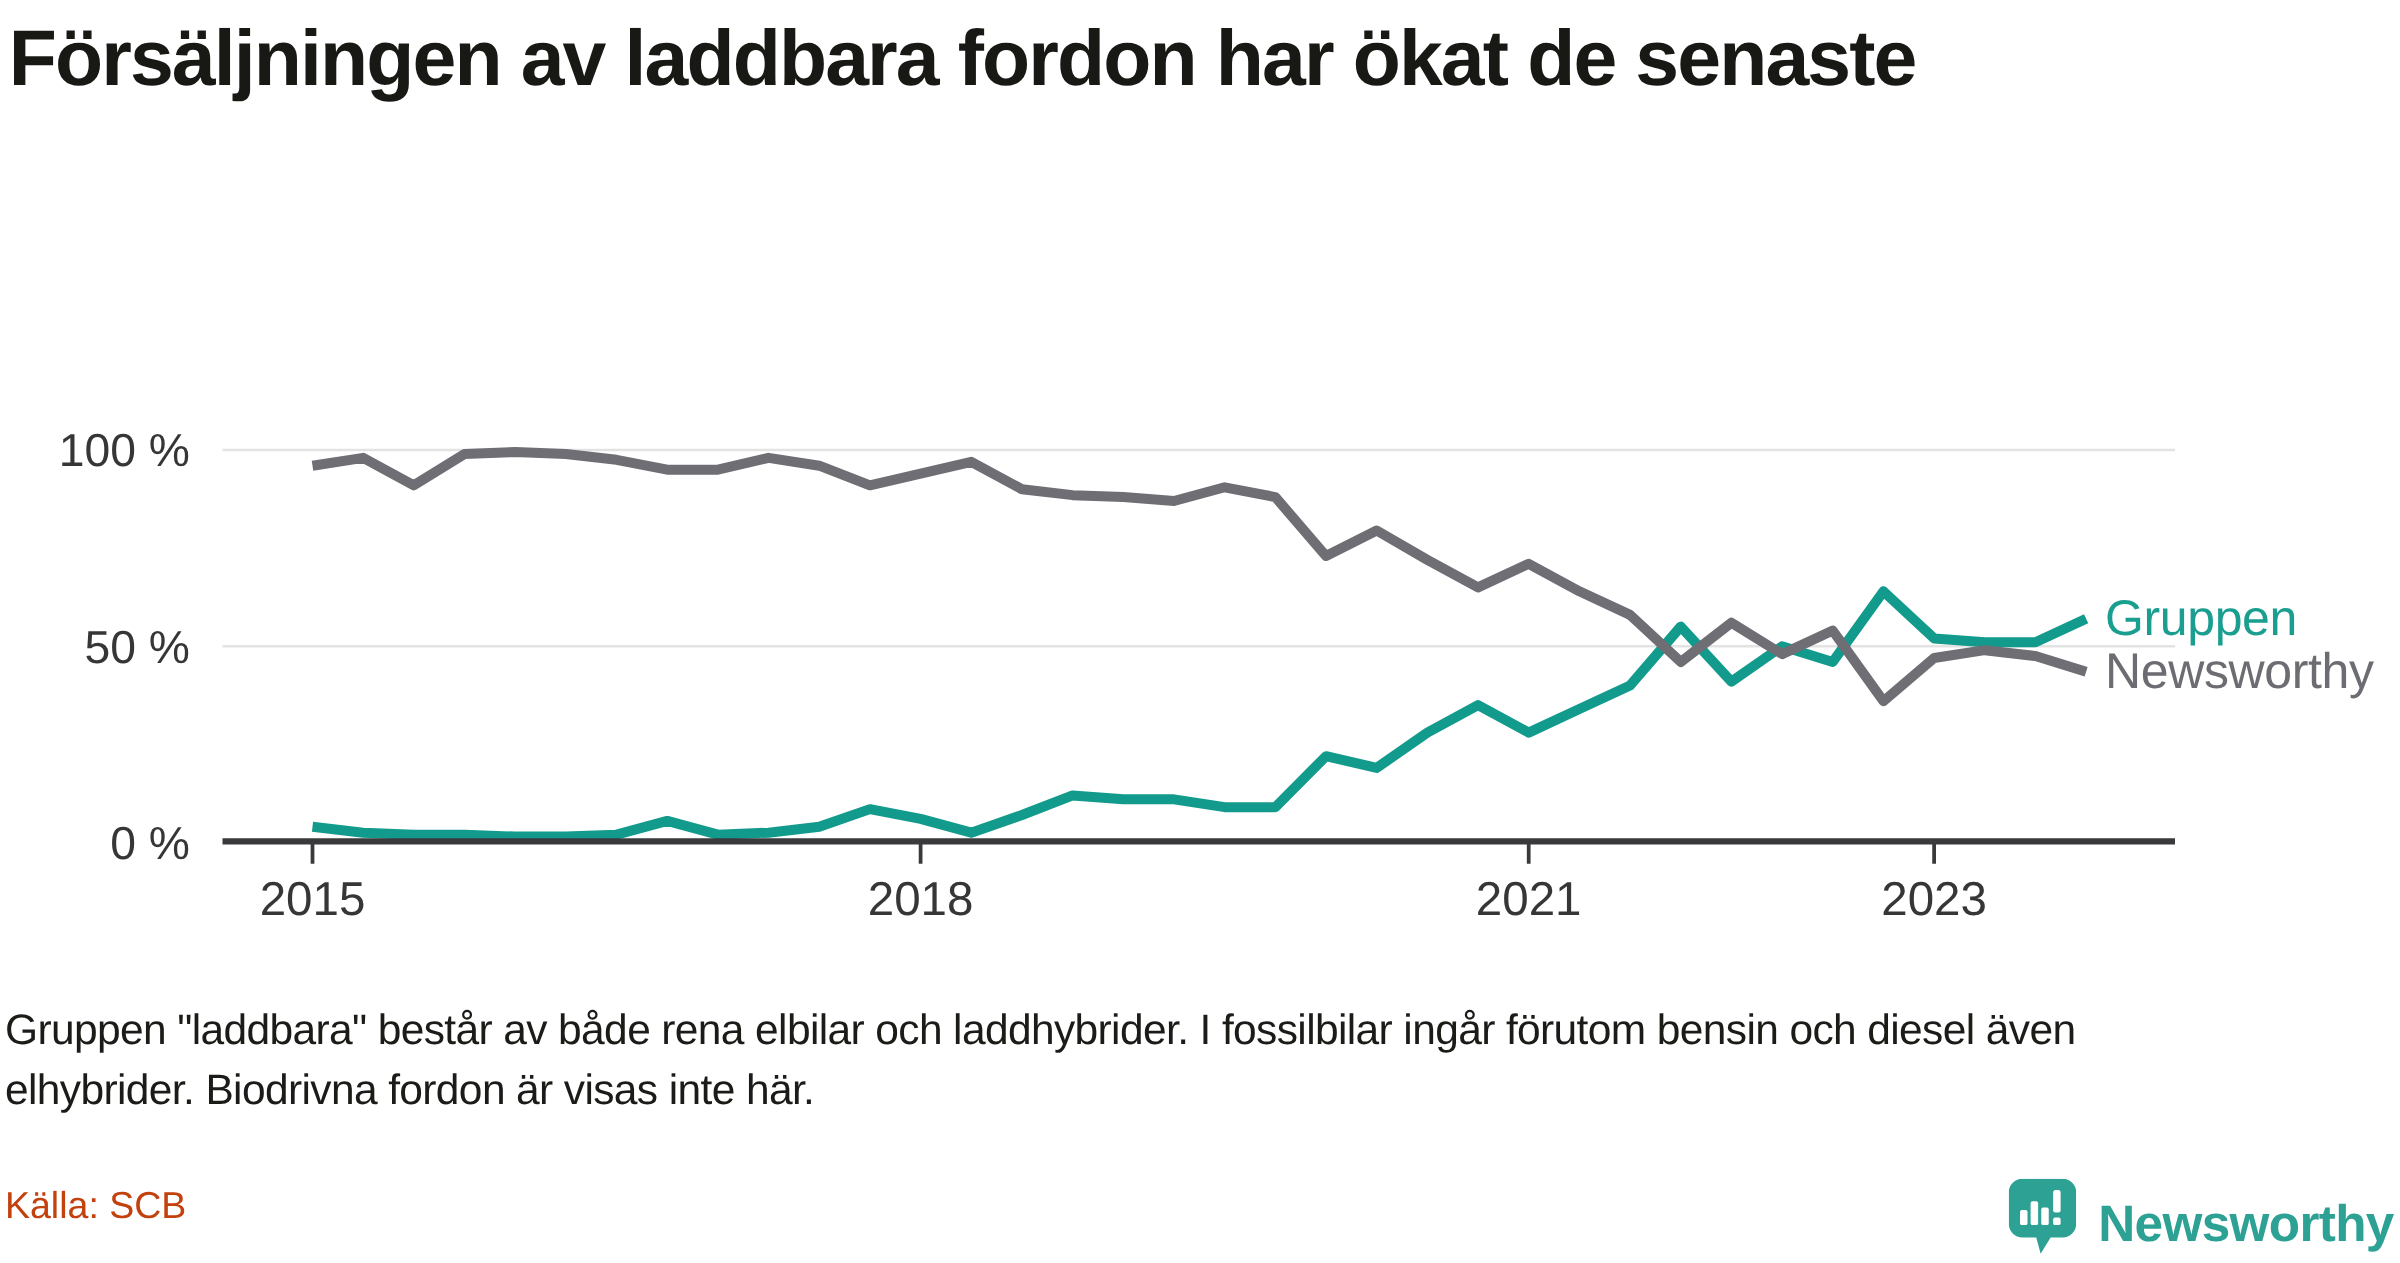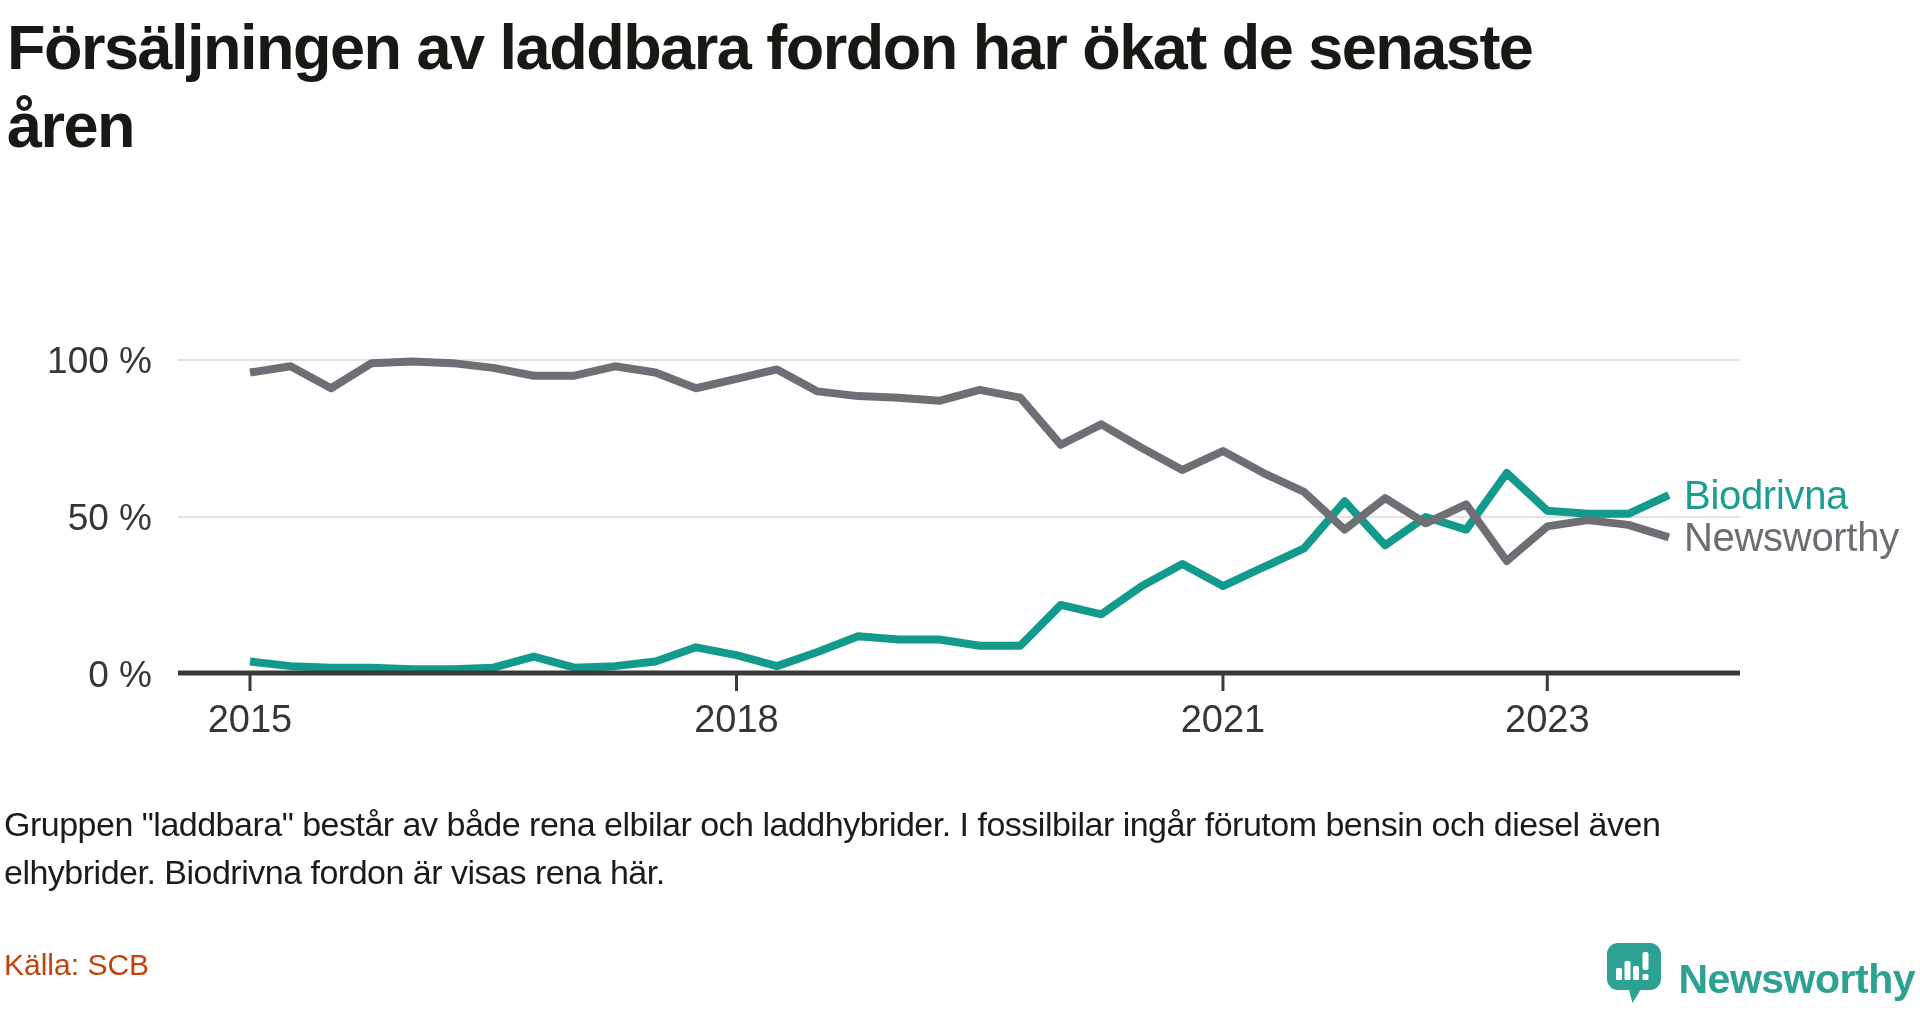--- a/index.html
+++ b/index.html
@@ -36,21 +36,20 @@
   .logo-icon{width:54px;height:60px;}
   .logo-text{font-size:41px;font-weight:700;letter-spacing:-0.5px;margin-top:14px;}
 </style>
 </head>
 <body>
 
 <div class="page">
 
   <div class="title">
     <div>Försäljningen av laddbara fordon har ökat de senaste</div>
-    <div>åren</div>
   </div>
 
 
   <svg id="plot" class="plot-svg" viewBox="0 0 1920 1010">
       <line x1="178" x2="1740" y1="517" y2="517" stroke="#e3e3e3" stroke-width="2"></line>
       <line x1="178" x2="1740" y1="360" y2="360" stroke="#e3e3e3" stroke-width="2"></line>
       <polyline points="250,661.44 290.54,666.15 331.08,667.72 371.62,667.72 412.15999999999997,669.29 452.7,669.29 493.24,667.72 533.78,656.73 574.3199999999999,667.72 614.86,666.15 655.4,661.44 695.94,647.31 736.48,655.16 777.02,666.15 817.56,652.02 858.1,636.32 898.64,639.46 939.18,639.46 979.72,645.74 1020.26,645.74 1060.8,604.92 1101.3400000000001,614.34 1141.88,586.08 1182.42,564.1 1222.96,586.08 1263.5,567.24 1304.04,548.4 1344.58,501.29999999999995 1385.12,545.26 1425.66,517 1466.2,529.56 1506.74,473.03999999999996 1547.28,510.72 1587.82,513.86 1628.36,513.86 1668.8999999999999,495.02" fill="none" stroke="#129b8c" stroke-width="8" stroke-linejoin="round" stroke-linecap="butt"></polyline>
       <polyline points="250,372.56 290.54,366.28 331.08,388.26 371.62,363.14 412.15999999999997,361.57 452.7,363.14 493.24,367.84999999999997 533.78,375.7 574.3199999999999,375.7 614.86,366.28 655.4,372.56 695.94,388.26 736.48,378.84 777.02,369.42 817.56,391.4 858.1,396.11 898.64,397.68 939.18,400.82 979.72,389.83 1020.26,397.68 1060.8,444.78 1101.3400000000001,424.37 1141.88,447.91999999999996 1182.42,469.9 1222.96,451.06 1263.5,473.03999999999996 1304.04,491.88 1344.58,529.56 1385.12,498.15999999999997 1425.66,523.28 1466.2,504.44 1506.74,560.96 1547.28,526.42 1587.82,520.14 1628.36,524.85 1668.8999999999999,537.41" fill="none" stroke="#6f6e74" stroke-width="8" stroke-linejoin="round" stroke-linecap="butt"></polyline>
       <line x1="178" x2="1740" y1="673" y2="673" stroke="#3a3a3c" stroke-width="5"></line>
       <line x1="250" x2="250" y1="675" y2="691" stroke="#3a3a3c" stroke-width="3"></line>
@@ -59,26 +58,26 @@
       <text x="736.48" y="732" text-anchor="middle" font-size="38" fill="#363636">2018</text>
       <line x1="1222.96" x2="1222.96" y1="675" y2="691" stroke="#3a3a3c" stroke-width="3"></line>
       <text x="1222.96" y="732" text-anchor="middle" font-size="38" fill="#363636">2021</text>
       <line x1="1547.28" x2="1547.28" y1="675" y2="691" stroke="#3a3a3c" stroke-width="3"></line>
       <text x="1547.28" y="732" text-anchor="middle" font-size="38" fill="#363636">2023</text>
       <text x="152" y="687" text-anchor="end" font-size="37" fill="#363636">0 %</text>
       <text x="152" y="530" text-anchor="end" font-size="37" fill="#363636">50 %</text>
       <text x="152" y="373" text-anchor="end" font-size="37" fill="#363636">100 %</text>
     </svg>
 
-  <div class="legend-label" id="legend-0" style="left: 1684px; top: 475.02px; color: rgb(26, 158, 144);">Biodrivna</div>
+  <div class="legend-label" id="legend-0" style="left: 1684px; top: 475.02px; color: rgb(26, 158, 144);">Gruppen</div>
   <div class="legend-label" id="legend-1" style="left: 1684px; top: 517.41px; color: rgb(109, 108, 114);">Newsworthy</div>
 
   <div class="footnote">
     <div>Gruppen "laddbara" består av både rena elbilar och laddhybrider. I fossilbilar ingår förutom bensin och diesel även</div>
-    <div>elhybrider. Biodrivna fordon är visas rena här.</div>
+    <div>elhybrider. Biodrivna fordon är visas inte här.</div>
   </div>
 
   <div class="source">Källa: SCB</div>
 
   <div class="logo">
     <svg class="logo-icon" viewBox="0 0 54 60">
       <path d="M11 0 h32 a11 11 0 0 1 11 11 v25 a11 11 0 0 1 -11 11 h-9.5 l-8 13 -3.5 -13 h-11 a11 11 0 0 1 -11 -11 v-25 a11 11 0 0 1 11 -11 z" fill="#2da193"></path>
       <rect x="9" y="25" width="6" height="12" rx="1.5" fill="#ffffff"></rect>
       <rect x="17.5" y="18" width="6" height="19" rx="1.5" fill="#ffffff"></rect>
       <rect x="26" y="23" width="6" height="14" rx="1.5" fill="#ffffff"></rect>

